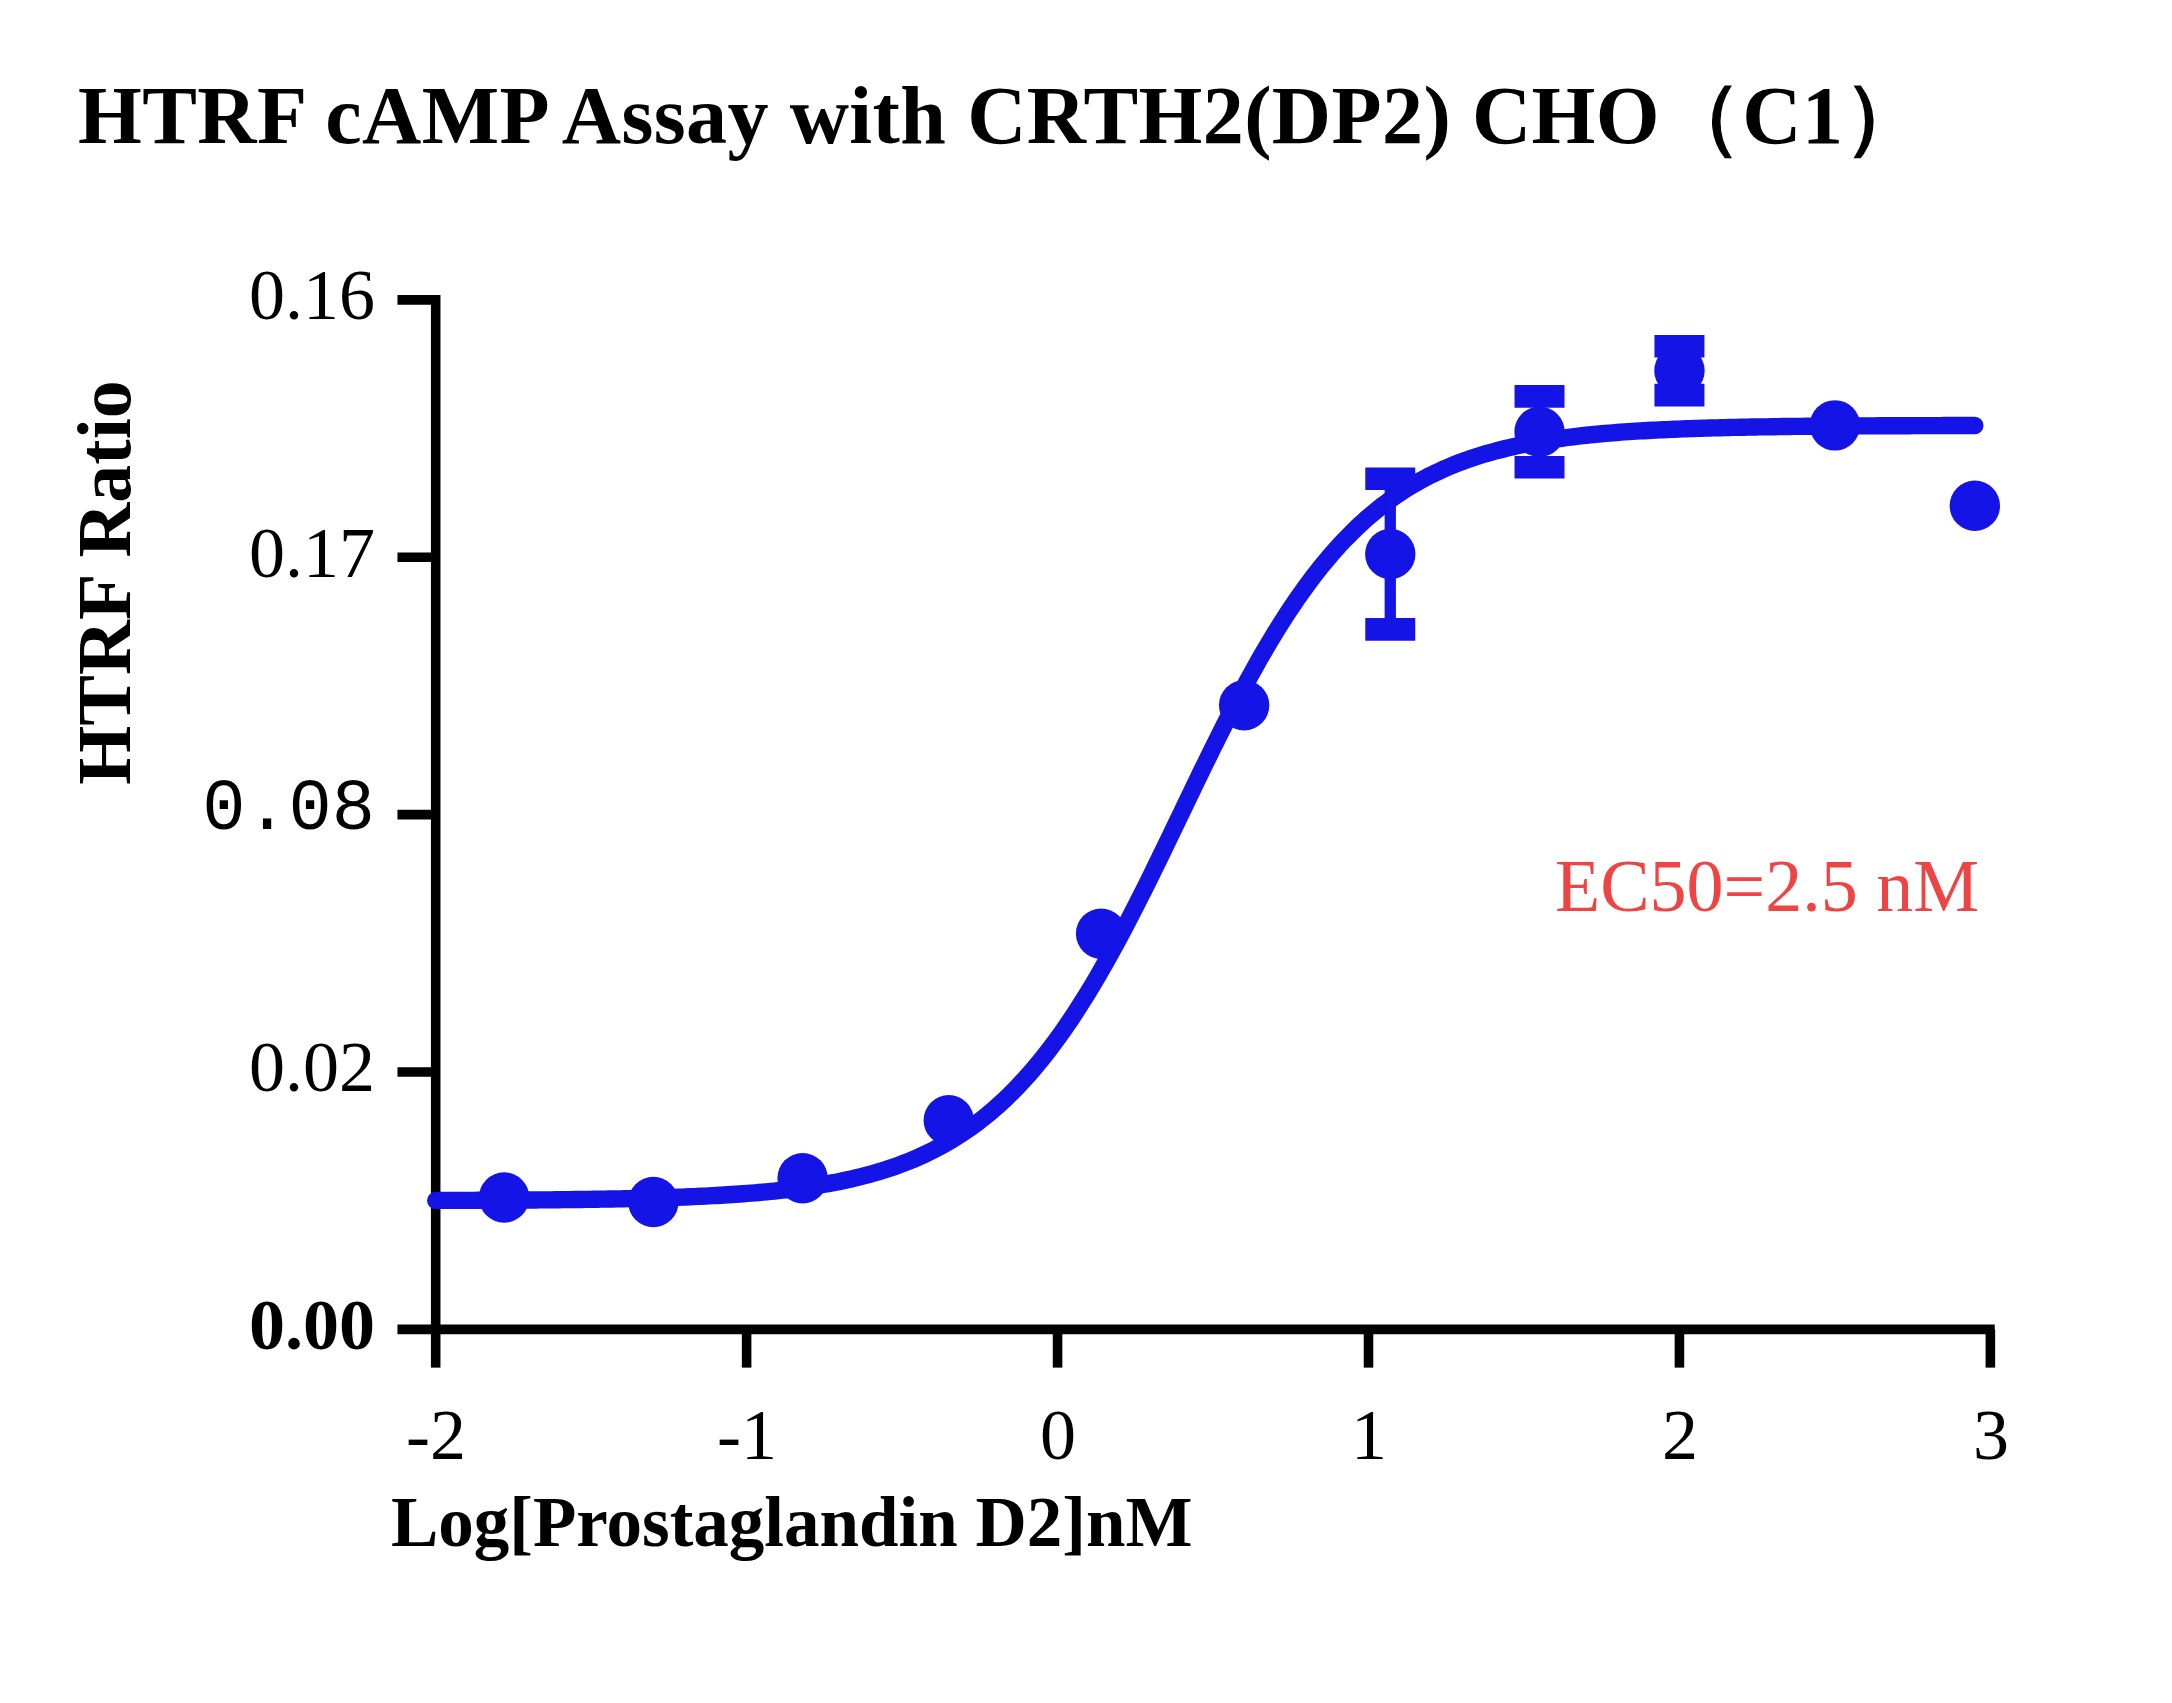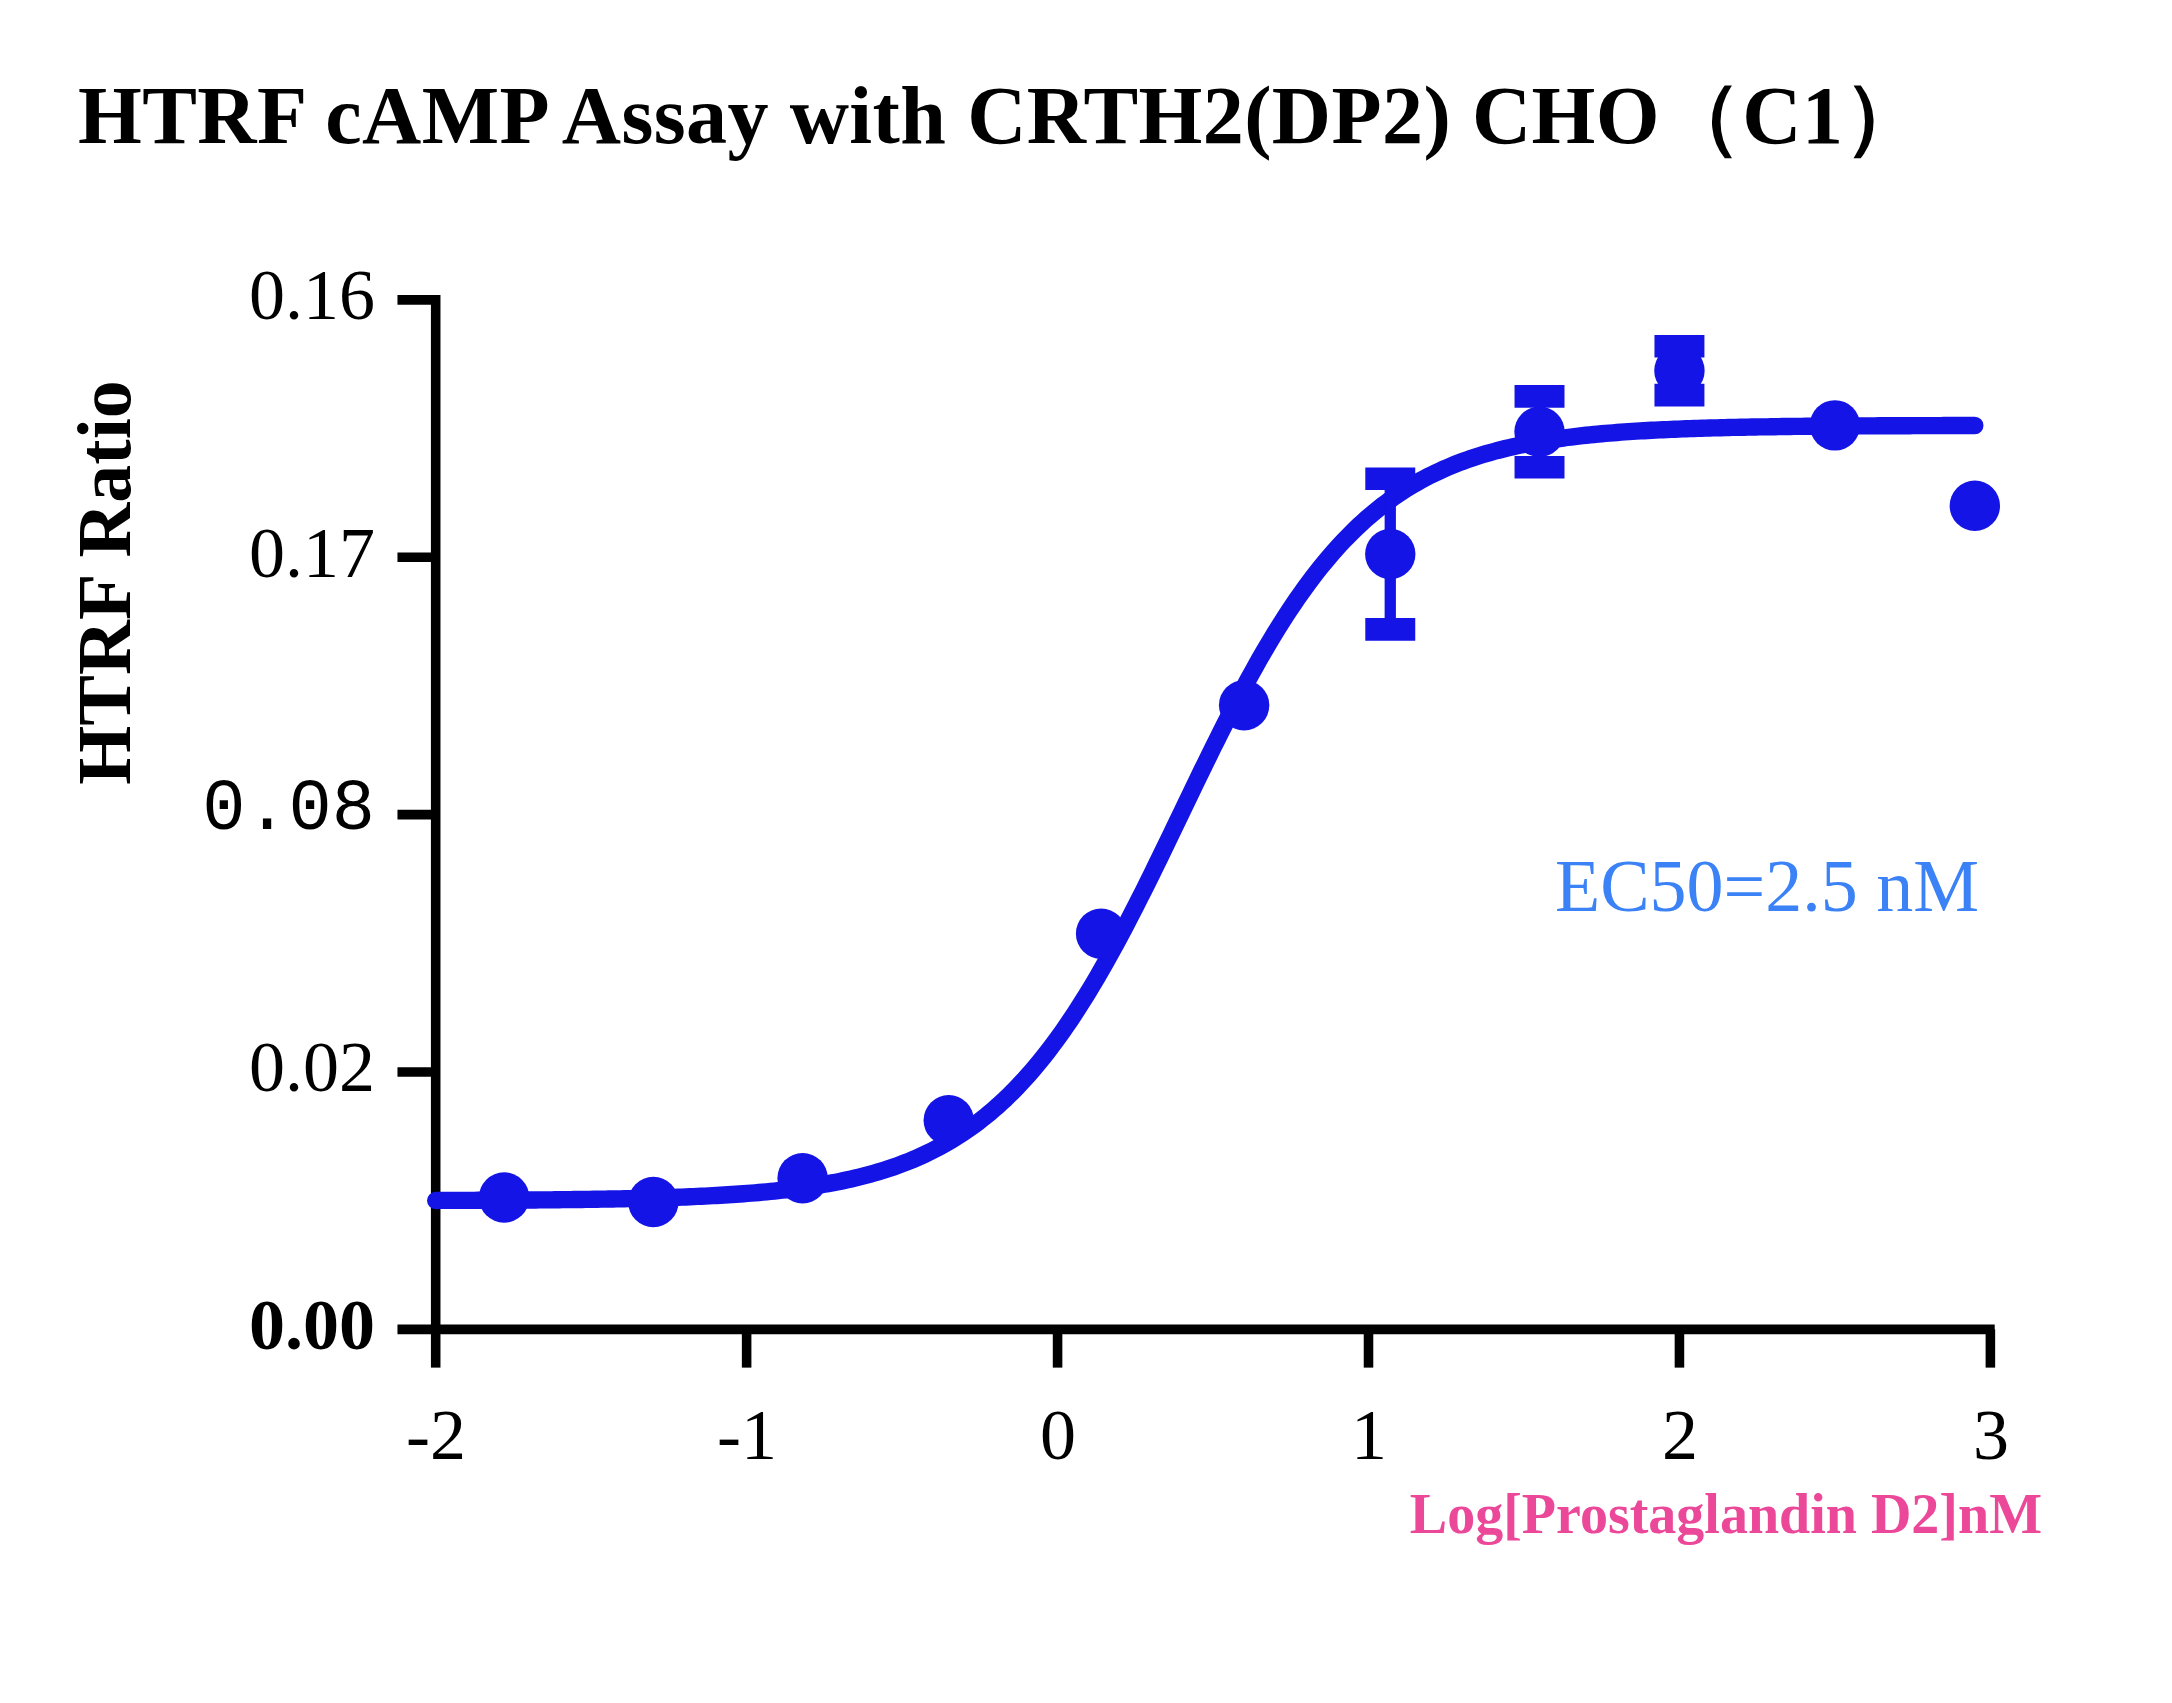--- a/index.html
+++ b/index.html
@@ -20,38 +20,38 @@
     width:608px;
     transform:rotate(-90deg);
     transform-origin:center center;
     font-family:"Liberation Serif",serif;font-weight:bold;
     font-size:76px;color:#000;text-align:center;white-space:nowrap;
   }
 
   .xlabel{
     position:absolute;left:391px;top:1482px;width:1651px;
     font-family:"Liberation Serif",serif;font-weight:bold;
-    font-size:56px;color:#ec4899;text-align:right;white-space:nowrap;
+    font-size:71px;color:#000000;text-align:left;white-space:nowrap;
   }
 
   .ytick-label{
     position:absolute;right:18px;width:243px;text-align:right;
     font-family:"Liberation Serif",serif;font-size:72px;color:#000;
     white-space:nowrap;
   }
   .ytick-wrap{position:absolute;left:0;width:393px;height:0;}
 
   .xtick-label{
     position:absolute;top:0;width:130px;margin-left:-65px;text-align:center;
     font-family:"Liberation Serif",serif;font-size:72px;color:#000;
   }
 
   .annot{
     position:absolute;
-    font-family:"Liberation Serif",serif;font-size:74px;color:#3b82f6;
+    font-family:"Liberation Serif",serif;font-size:74px;color:#ef4444;
     white-space:nowrap;
   }
 
   svg.plot{position:absolute;left:0;top:0;}
 </style>
 </head>
 <body>
 
 <div id="root">
 

